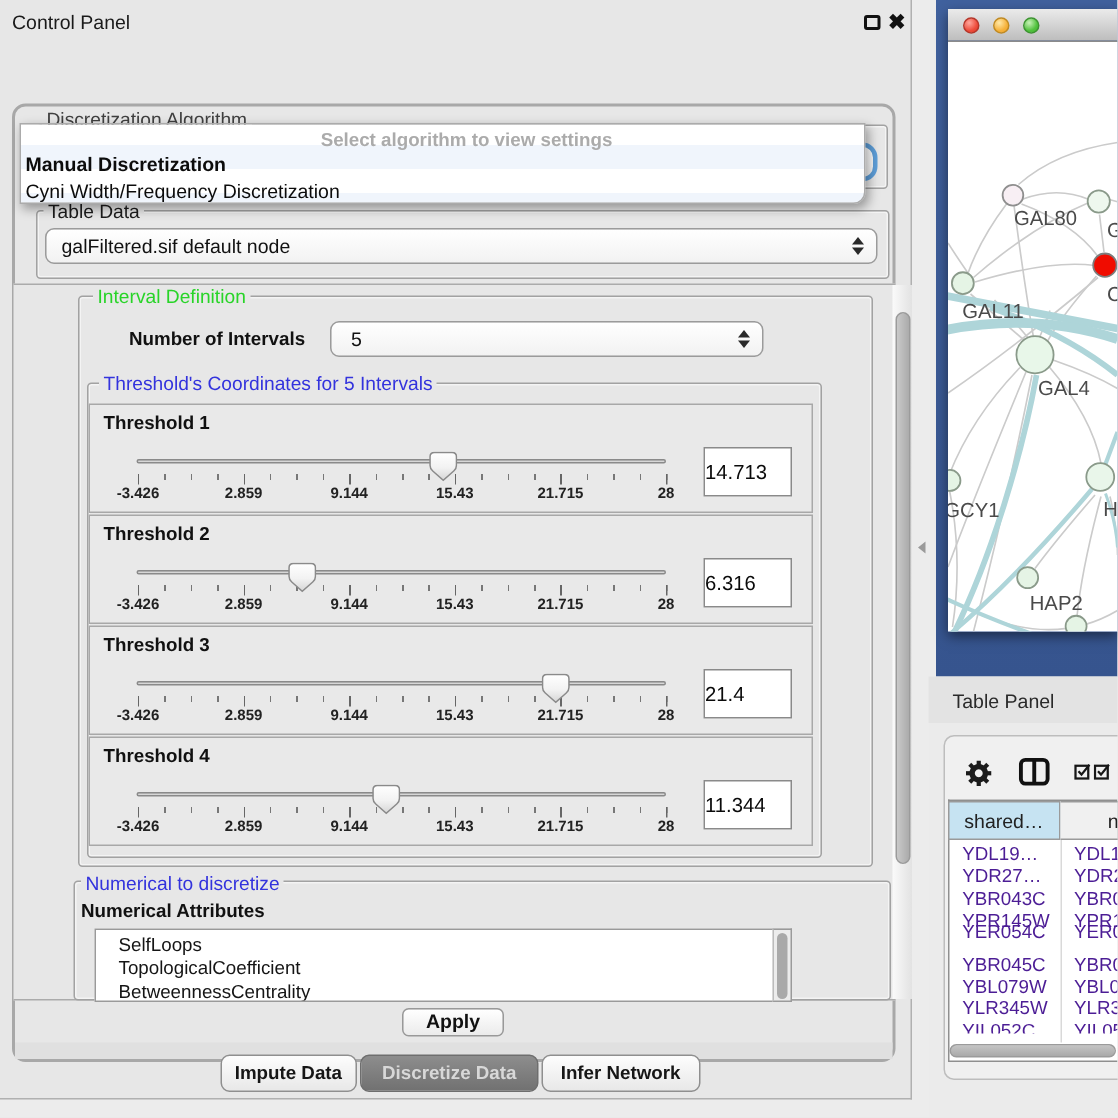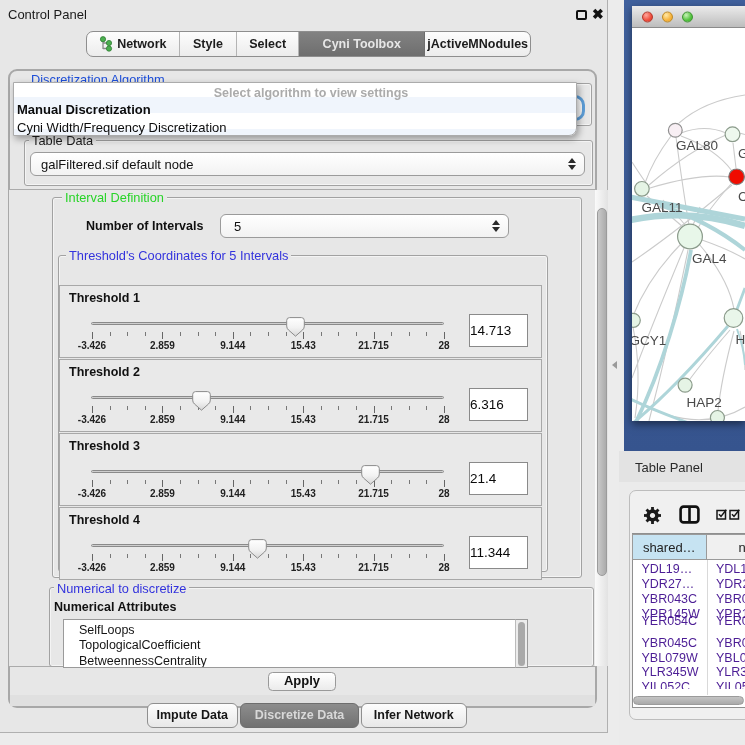--- a/index.html
+++ b/index.html
@@ -53,21 +53,21 @@
 
 #spane { position:absolute; left:9px; top:189px; width:588px; height:478px; border:1px solid #ababab;
   border-left:none; border-right:none; background:#e7e7e7; }
 #vsb { position:absolute; left:595px; top:190px; width:13px; height:476px;
   background:linear-gradient(90deg,#fafafa,#e2e2e2); }
 #vsb .th { position:absolute; left:1.5px; top:18px; width:10px; height:368px; border-radius:5px;
   background:linear-gradient(90deg,#c9c9c9,#ababab); border:1px solid #9b9b9b; }
 
 
 .tblock { position:absolute; left:59px; width:483px; height:73px; border:1px solid #a8a8a8;
-  background:#e9e9e9;margin-top:16px; }
+  background:#e9e9e9; }
 .tblock .btitle { position:absolute; left:9px; top:5px; font-size:12.5px; font-weight:bold; color:#111; }
 .tblock .track { position:absolute; left:31px; top:36px; width:353px; height:3px; border-radius:2.5px;
   border:1px solid #8a8a8a; background:linear-gradient(#b5b5b5,#e8e8e8); }
 .tblock .ticks-minor { position:absolute; left:31.5px; top:46.5px; width:353px; height:4px;
   background:repeating-linear-gradient(90deg,#777 0,#777 1px,transparent 1px,transparent 17.6px); }
 .tblock .ticks-major { position:absolute; left:31.5px; top:46.5px; width:353px; height:6.5px;
   background:repeating-linear-gradient(90deg,#666 0,#666 1px,transparent 1px,transparent 70.4px); }
 .tblock .slab { position:absolute; top:54px; width:60px; text-align:center; font-size:10px;
   font-weight:bold; color:#222; }
 .tblock .vbox { position:absolute; left:409px; top:28px; width:59px; height:33px; background:#fff;
@@ -124,39 +124,25 @@
 #hsb { position:absolute; left:633px; top:696px; width:111px; height:9px; border-radius:4.5px;
   background:linear-gradient(#c4c4c4,#aaaaaa); border:1px solid #9b9b9b; }
 </style></head>
 <body>
 
 <div id="cwin">
   <div id="ctitle">Control Panel</div>
   <div id="icoFloat"></div>
   <div id="icoClose">✖</div>
 
-  <div id="ttabs">
-    <div class="seg" style="width:93px"><svg width="14" height="16" viewBox="0 0 14 16" style="vertical-align:-3px;margin-right:4px">
-<g stroke="#8a8a8a" stroke-width="1.3" fill="none">
-<path d="M4,4 v9 M4,7 h5 M4,12.5 h5"></path>
-</g>
-<circle cx="4" cy="3.2" r="2.6" fill="#4caf50" stroke="#2e7d32" stroke-width="0.8"></circle>
-<circle cx="10" cy="7" r="2.6" fill="#4caf50" stroke="#2e7d32" stroke-width="0.8"></circle>
-<circle cx="10" cy="12.6" r="2.6" fill="#4caf50" stroke="#2e7d32" stroke-width="0.8"></circle>
-</svg>Network</div>
-    <div class="seg" style="width:58px">Style</div>
-    <div class="seg" style="width:62px">Select</div>
-    <div class="seg sel" style="width:127px">Cyni Toolbox</div>
-    <div class="seg" style="width:105px">jActiveMNodules</div>
-  </div>
 
   <div id="cpanel"></div>
 
   <div class="etch" style="left:24px;top:83px;width:568px;height:43px"></div>
-  <div class="btitle-lab" style="left:28px;top:72px;color:#1d4ed8">Discretization Algorithm</div>
+  <div class="btitle-lab" style="left:28px;top:72px;color:#404040">Discretization Algorithm</div>
   <div class="combo" style="left:30px;top:95px;width:555px;height:26px;border:3px solid #5d9ed8;border-radius:10px"></div>
 
   <div class="etch" style="left:24px;top:140px;width:569px;height:46px"></div>
   <div class="btitle-lab" style="left:29px;top:133px;color:#1c1c1c">Table Data</div>
   <div class="combo" style="left:30px;top:152px;width:555px;height:24px">
     <span class="ctext">galFiltered.sif default node</span>
       <span class="updn"></span>
   </div>
 
   <div id="popup">

